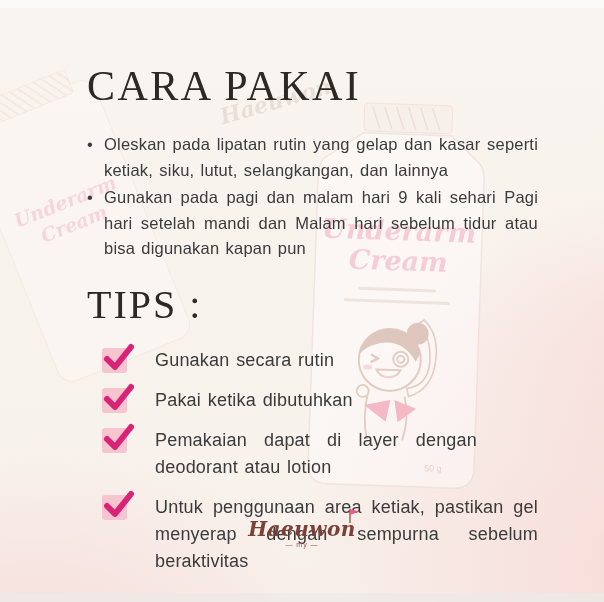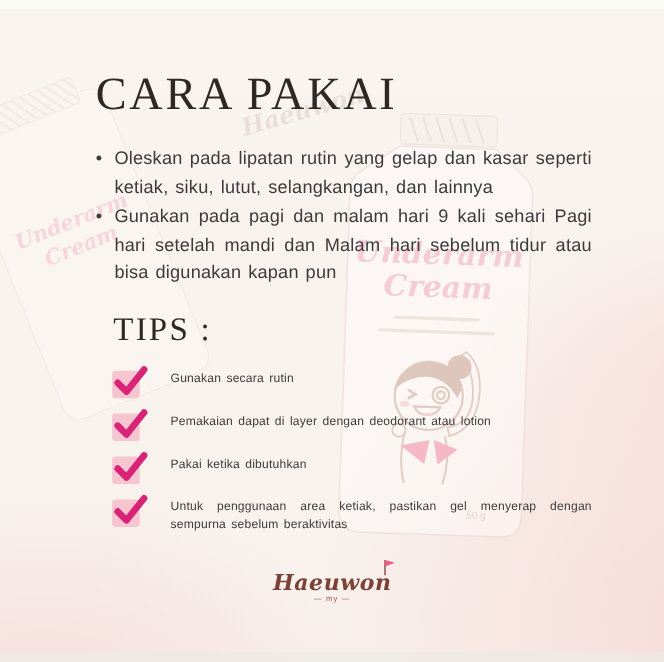--- a/index.html
+++ b/index.html
@@ -37,28 +37,28 @@
   .content{position:absolute;inset:0;z-index:3;padding:64px 66px 0 87px;box-sizing:border-box;}
   .page-title{
     font-family:"Liberation Serif",serif;font-weight:400;font-size:42px;
     letter-spacing:2.5px;color:#2d2824;margin:0;line-height:1.05;}
   .instructions{margin:24px 0 0 0;padding:0;list-style:none;
     font-size:16.5px;line-height:1.55;color:#3b3b3b;letter-spacing:0.2px;word-spacing:1.5px;}
   .instructions .li{display:flex;text-align:justify;}
   .instructions .li + .li{margin-top:2px;}
   .instructions .b{flex:none;width:17px;color:#3b3b3b;}
   .tips-heading{
-    font-family:"Liberation Serif",serif;font-weight:400;font-size:30px;
-    letter-spacing:2px;color:#2d2824;margin:21px 0 0 16px;line-height:1.1;}
+    font-family:"Liberation Serif",serif;font-weight:400;font-size:40px;
+    letter-spacing:2px;color:#2d2824;margin:21px 0 0 0;line-height:1.1;}
   .tips-list{margin:20px 0 0 15px;}
   .tip{display:flex;align-items:flex-start;margin-bottom:13px;}
   .checkbox{flex:none;position:relative;width:25px;height:25px;margin-top:1px;
     background:#f6c5cf;border-radius:3px;}
   .checkbox svg{position:absolute;left:0;top:-6px;width:33px;height:33px;overflow:visible;}
-  .tip-text{margin:0 0 0 28px;font-size:11px;line-height:1.5;color:#3b3b3b;
+  .tip-text{margin:0 0 0 28px;font-size:18px;line-height:1.5;color:#3b3b3b;
     letter-spacing:0.2px;word-spacing:1.5px;text-align:justify;}
   .tip-text.w3{max-width:322px;}
   .tip-text.w4{max-width:392px;}
 
   
   .brand{position:absolute;left:0;right:0;top:519px;text-align:center;z-index:4;}
   .brand-inner{position:relative;display:inline-block;}
   .brand-name{font-family:"DejaVu Serif",serif;font-style:italic;font-weight:bold;
     font-size:20px;letter-spacing:0.5px;color:#7b4036;line-height:1;}
   .brand-sub{font-size:7px;letter-spacing:1px;color:#a0524a;margin-top:2px;}
@@ -143,29 +143,29 @@
           </svg>
         </span>
         <p class="tip-text">Gunakan secara rutin</p>
       </div>
       <div class="tip">
         <span class="checkbox">
           <svg viewBox="0 0 33 33">
             <path d="M5 17 L13 25 L29 5" fill="none" stroke="#d92377" stroke-width="6" stroke-linecap="round" stroke-linejoin="round"></path>
           </svg>
         </span>
-        <p class="tip-text w3">Pemakaian dapat di layer dengan deodorant atau lotion</p>
+        <p class="tip-text">Pakai ketika dibutuhkan</p>
       </div>
       <div class="tip">
         <span class="checkbox">
           <svg viewBox="0 0 33 33">
             <path d="M5 17 L13 25 L29 5" fill="none" stroke="#d92377" stroke-width="6" stroke-linecap="round" stroke-linejoin="round"></path>
           </svg>
         </span>
-        <p class="tip-text">Pakai ketika dibutuhkan</p>
+        <p class="tip-text w3">Pemakaian dapat di layer dengan deodorant atau lotion</p>
       </div>
       <div class="tip">
         <span class="checkbox">
           <svg viewBox="0 0 33 33">
             <path d="M5 17 L13 25 L29 5" fill="none" stroke="#d92377" stroke-width="6" stroke-linecap="round" stroke-linejoin="round"></path>
           </svg>
         </span>
         <p class="tip-text w4">Untuk penggunaan area ketiak, pastikan gel menyerap dengan sempurna sebelum beraktivitas</p>
       </div>
     </div>

